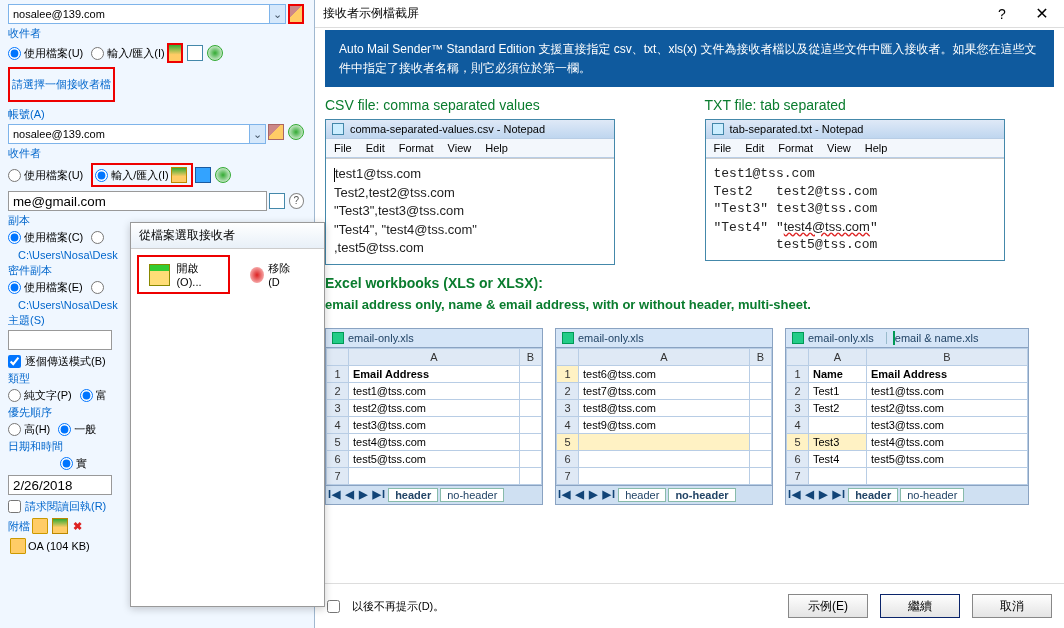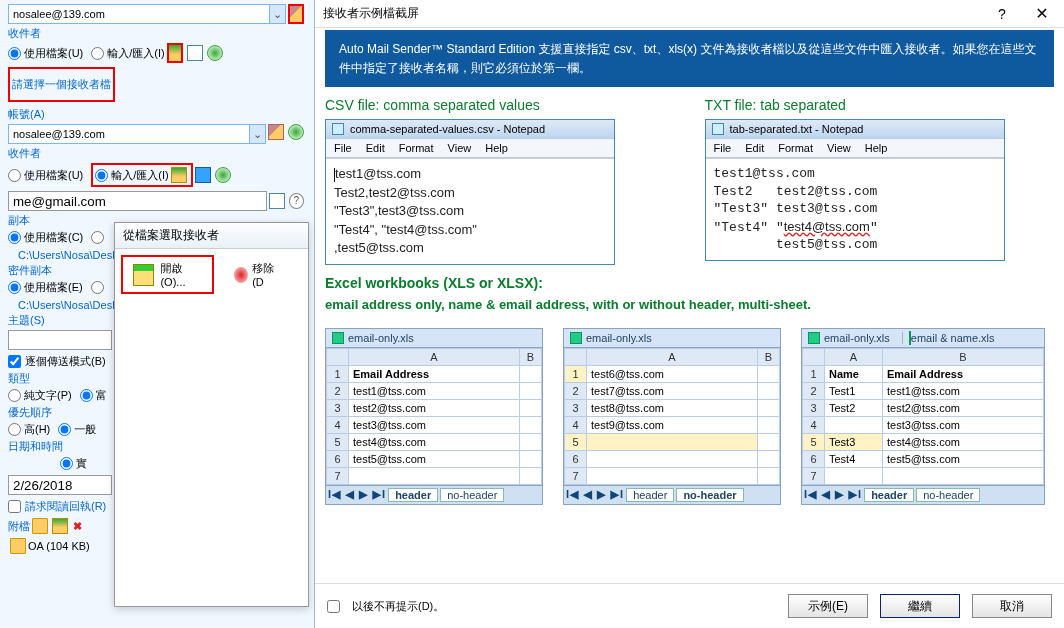--- a/index.html
+++ b/index.html
@@ -20,21 +20,21 @@
 .label{color:#0066cc;font-size:11px;cursor:pointer}
 .row{display:flex;align-items:center;padding:2px 0}
 .row input[type=radio]{margin-right:3px}
 .redbox{border:2px solid #e00;padding:8px 2px}
 .indented{margin-left:10px;color:#0066cc;padding:2px 0}
 .chk{display:flex;align-items:center;padding:2px 0}
 .chk input{margin-right:4px}
 .mini-input{border:1px solid #999;padding:2px 4px;height:20px;background:#fff}
 .section-divider{margin:3px 0}
 
-.file-picker{position:absolute;left:114px;top:222px;width:195px;height:385px;background:#fff;border:1px solid #999;box-shadow:0 2px 8px rgba(0,0,0,.2)}
+.file-picker{position:absolute;left:130px;top:222px;width:195px;height:385px;background:#fff;border:1px solid #999;box-shadow:0 2px 8px rgba(0,0,0,.2)}
 .fp-title{background:linear-gradient(#fff,#e8f0f8);padding:4px 8px;font-size:12px;border-bottom:1px solid #ccc}
 .fp-toolbar{display:flex;align-items:center;padding:6px}
 .fp-btn{display:flex;align-items:center;padding:4px 10px;margin-right:10px;cursor:pointer}
 .fp-btn.red{border:2px solid #e00}
 .fp-icon-open{width:24px;height:22px;background:linear-gradient(#3c3 30%,#fd7 30%);border:1px solid #880;margin-right:6px}
 .fp-icon-del{width:16px;height:16px;background:radial-gradient(#d22,#fdd);border-radius:50%;margin-right:4px}
 
 .dialog{flex:1;display:flex;flex-direction:column;background:#fff}
 .dlg-titlebar{display:flex;align-items:center;background:#fff;border-bottom:1px solid #ddd;height:28px;padding:0 2px}
 .dlg-titlebar .title{flex:1;font-size:12px;padding-left:6px}
@@ -48,21 +48,21 @@
 .np-title{background:linear-gradient(#dfe9f7,#bfd6ef);padding:3px 6px;display:flex;align-items:center;gap:6px;font-size:11px}
 .np-ico{width:12px;height:12px;background:#cef;border:1px solid #48a}
 .np-menu{display:flex;gap:14px;padding:3px 8px;border-top:1px solid #b8cde5;border-bottom:1px solid #b8cde5;font-size:11px;background:#f3f7fc}
 .np-body{padding:6px 8px;font-family:"Courier New",monospace;font-size:13px;color:#222;white-space:pre;line-height:1.35;border-top:1px solid #ccc;position:relative}
 .np-body .cursor{border-left:1px solid #000;display:inline-block;height:14px;vertical-align:text-bottom}
 .np2{width:300px}
 .red-under{border-bottom:2px wavy #d22;text-decoration:underline wavy #d22}
 
 .xls-head{color:#0a7c2e;font-weight:bold;font-size:14px;margin-bottom:6px}
 .xls-sub{color:#0a7c2e;font-weight:bold;font-size:13px;margin-bottom:16px}
-.xls-row{display:flex;gap:20px}
+.xls-row{display:flex;gap:12px}
 .xls{width:218px;border:1px solid #8aa3c2}
 .xls-tab{background:#d5e5f7;padding:3px 6px;display:flex;gap:4px;font-size:11px;border-bottom:1px solid #8aa3c2;align-items:center}
 .xls-tab .ticon{width:12px;height:12px;background:#2c8;border:1px solid #095}
 .xls-tab span.nm{color:#246}
 .xls-tab .tab2{margin-left:8px;border-left:1px solid #9bc;padding-left:6px}
 .grid{font-family:Verdana,Arial;font-size:11px;border-collapse:collapse;width:100%}
 .grid td,.grid th{border:1px solid #b8cde5;padding:1px 4px;background:#fff;text-align:left;height:17px}
 .grid th{background:#dfe9f5;color:#333;font-weight:normal;text-align:center}
 .grid .rn{background:#dfe9f5;text-align:center;width:22px;color:#333}
 .grid .bold{font-weight:bold}

